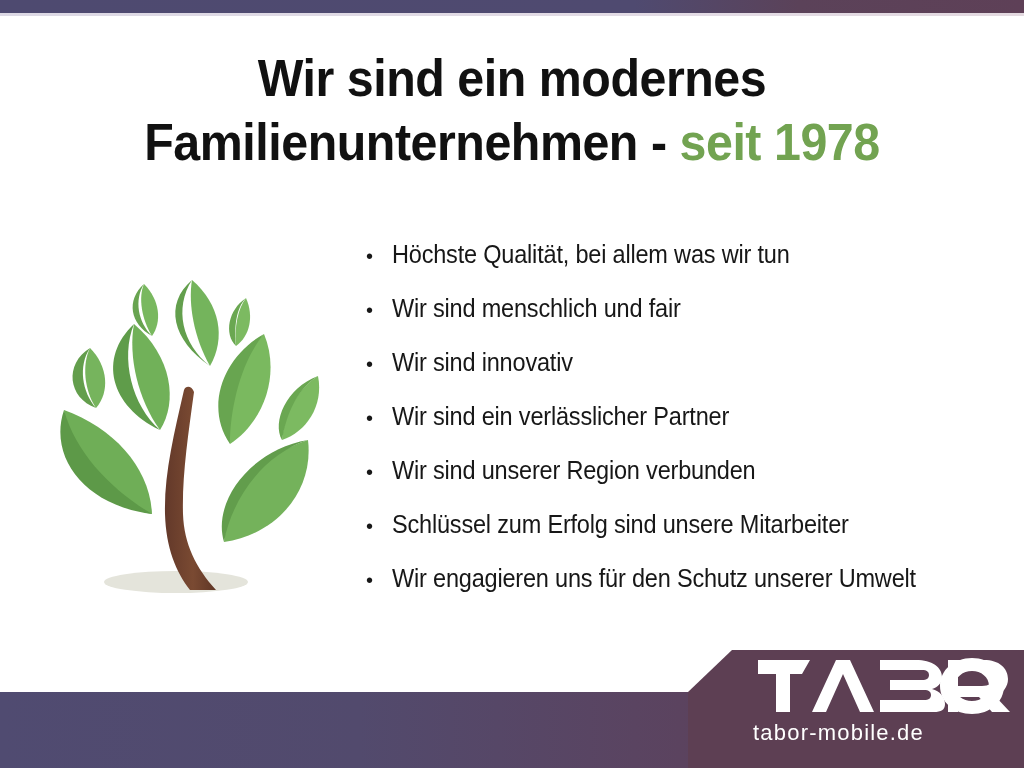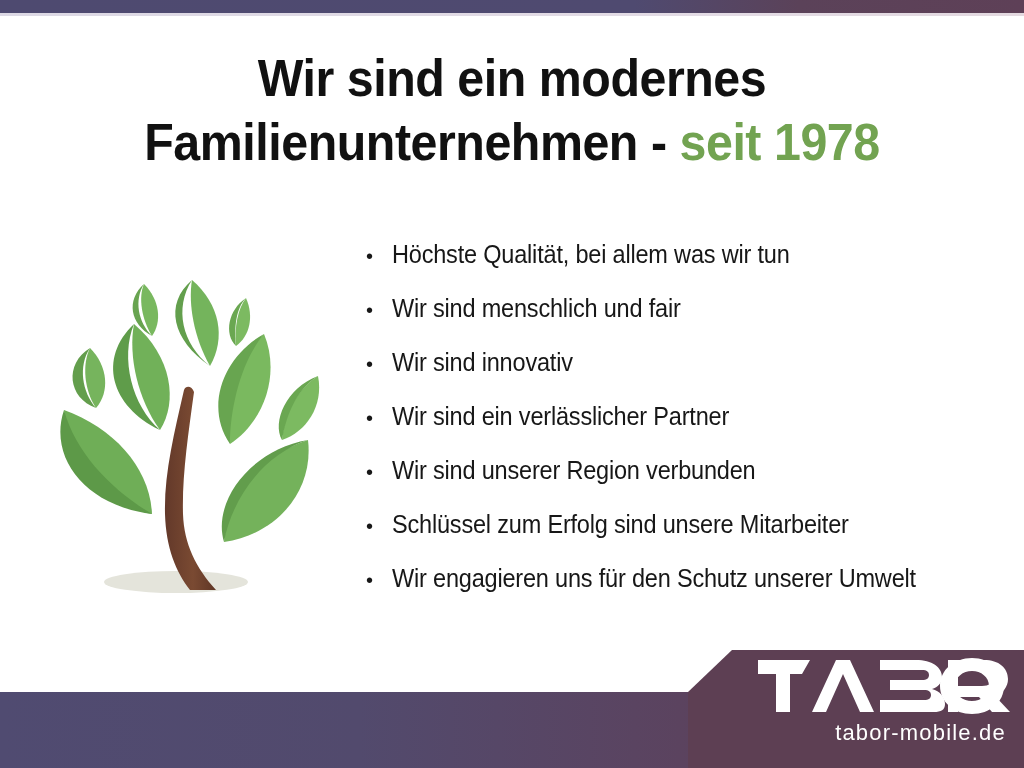--- a/index.html
+++ b/index.html
@@ -137,23 +137,23 @@
     top: 8px;
     width: 256px;
     height: 56px;
   }
   .logo-mark svg { display: block; width: 100%; height: 100%; }
   .logo-url {
     position: absolute;
     left: 0;
     top: 70px;
     width: 336px;
-    padding-right: 18px;
+    padding-right: 35px;
     box-sizing: border-box;
-    text-align: right;
+    text-align: center;
     color: #ffffff;
     font-size: 22px;
     letter-spacing: 1.2px;
   }
 </style>
 </head>
 <body>
 
 <div class="slide">
 

